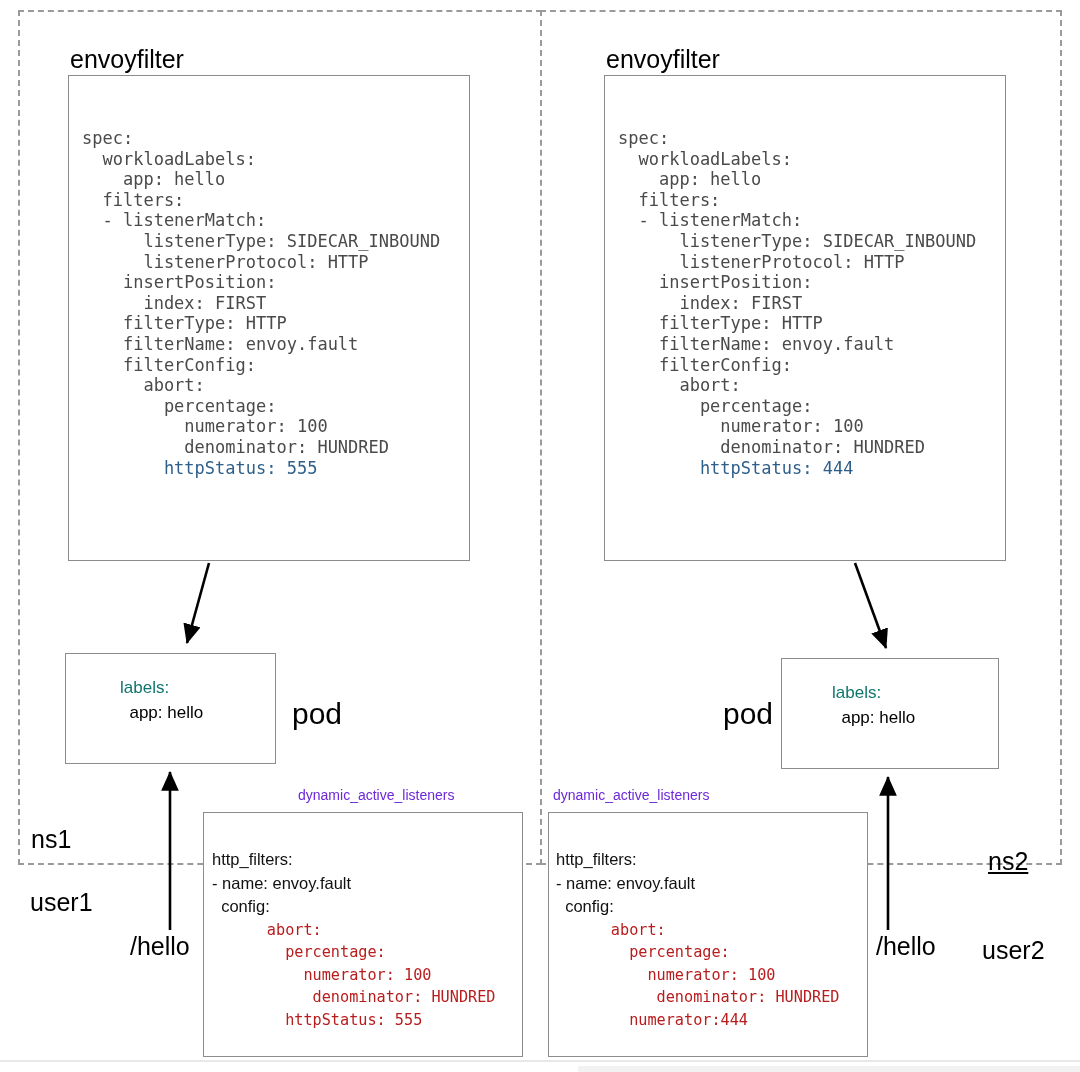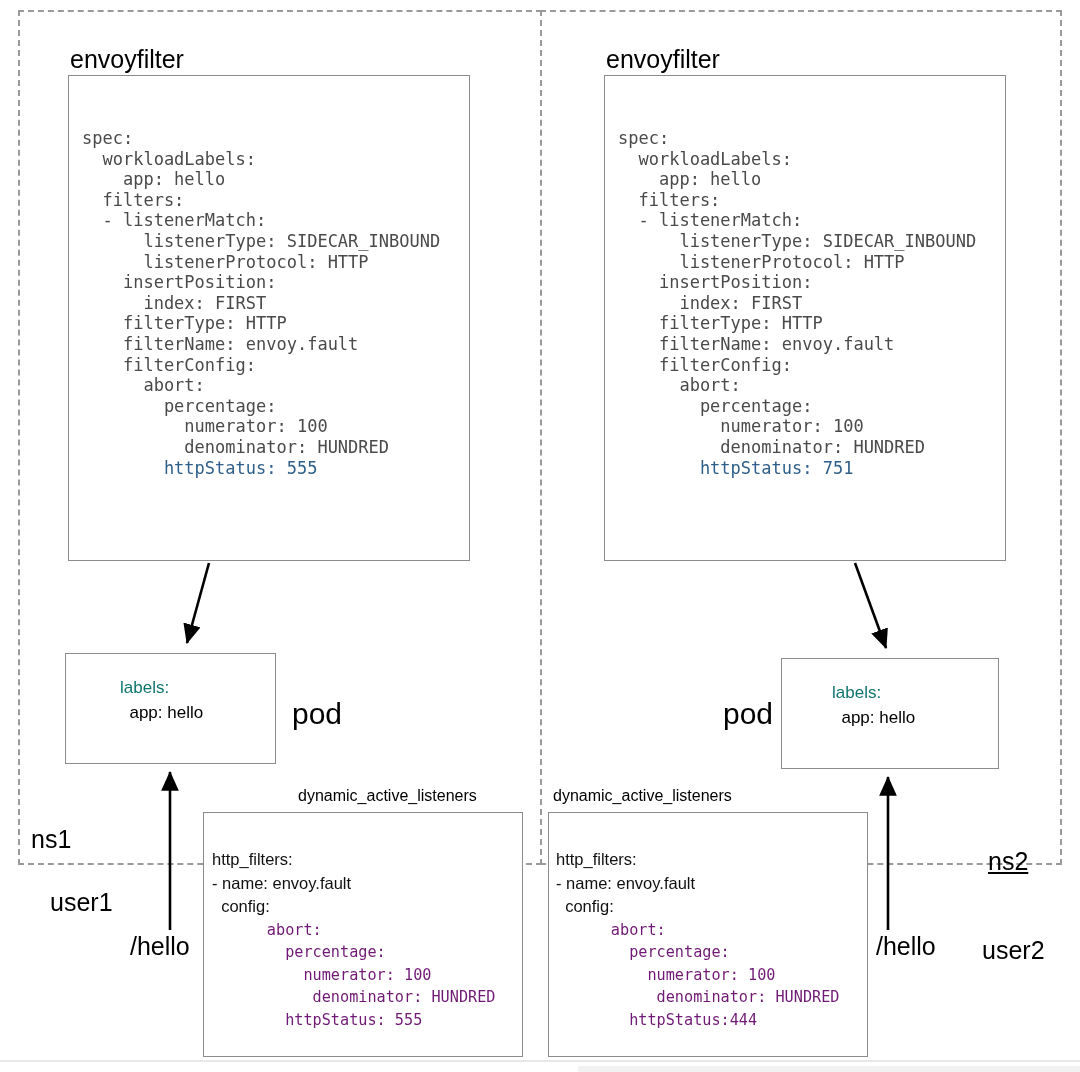--- a/index.html
+++ b/index.html
@@ -40,21 +40,21 @@
   }
 
   
   .caption {
     position: absolute;
     font-family: "Liberation Sans", sans-serif;
     color: #000000;
     white-space: nowrap;
   }
   .caption.big    { font-size: 25px; }
-  .caption.blue   { color: #000000; font-size: 16px; font-weight: 400; }
+  .caption.blue   { color: #6d28d9; font-size: 14px; font-weight: 400; }
   .caption.medium { font-size: 30px; }
 
   
   .yaml {
     position: absolute;
     font-family: "DejaVu Sans Mono", "Liberation Mono", monospace;
     font-size: 17px;
     line-height: 20.6px;
     color: #4a4a4a;
     white-space: pre;
@@ -67,21 +67,21 @@
     line-height: 22.5px;
   }
   .listener-yaml .sans {
     font-family: "Liberation Sans", sans-serif;
     font-size: 16.5px;
     color: #111111;
   }
   .listener-yaml .mono {
     font-family: "DejaVu Sans Mono", "Liberation Mono", monospace;
     font-size: 15.2px;
-    color: #701a75;
+    color: #b91c1c;
   }
 
   .pod-text {
     position: absolute;
     text-align: left;
     font-family: "Liberation Sans", sans-serif;
     font-size: 17px;
     line-height: 25px;
     white-space: pre;
   }
@@ -138,21 +138,21 @@
   <div class="listener-yaml" style="left:212px; top:848px;"><span class="sans"><span>http_filters:</span>
 <span>- name: envoy.fault</span>
 <span>  config:</span></span>
 <span class="mono"><span>      abort:</span>
 <span>        percentage:</span>
 <span>          numerator: 100</span>
 <span>           denominator: HUNDRED</span>
 <span class="hl">        httpStatus: 555</span></span></div>
 
   <div class="caption big" style="left:31px; top:825px;">ns1</div>
-  <div class="caption big" style="left:30px; top:888px;margin-left:20px;">user1</div>
+  <div class="caption big" style="left:30px; top:888px;">user1</div>
   <div class="caption big" style="left:130px; top:932px;">/hello</div>
 
   <div class="caption big" style="left:606px; top:45px;">envoyfilter</div>
 
   <div class="box" style="left:604px; top:75px; width:402px; height:486px;"></div>
   <div class="yaml" style="left:618px; top:128px;"><span><span>spec:</span>
 <span>  workloadLabels:</span>
 <span>    app: hello</span>
 <span>  filters:</span>
 <span>  - listenerMatch:</span>
@@ -160,36 +160,36 @@
 <span>      listenerProtocol: HTTP</span>
 <span>    insertPosition:</span>
 <span>      index: FIRST</span>
 <span>    filterType: HTTP</span>
 <span>    filterName: envoy.fault</span>
 <span>    filterConfig:</span>
 <span>      abort:</span>
 <span>        percentage:</span>
 <span>          numerator: 100</span>
 <span>          denominator: HUNDRED</span>
-<span class="hl">        httpStatus: 751</span></span></div>
+<span class="hl">        httpStatus: 444</span></span></div>
 
   <div class="box" style="left:781px; top:658px; width:218px; height:111px;"></div>
   <div class="pod-text" style="left:832px; top:680px;"><span class="lbl">labels:</span><br><span class="val">  app: hello</span></div>
   <div class="caption medium" style="left:723px; top:697px;">pod</div>
 
   <div class="caption blue" style="left:553px; top:787px;">dynamic_active_listeners</div>
   <div class="box" style="left:548px; top:812px; width:320px; height:245px;"></div>
   <div class="listener-yaml" style="left:556px; top:848px;"><span class="sans"><span>http_filters:</span>
 <span>- name: envoy.fault</span>
 <span>  config:</span></span>
 <span class="mono"><span>      abort:</span>
 <span>        percentage:</span>
 <span>          numerator: 100</span>
 <span>           denominator: HUNDRED</span>
-<span class="hl">        httpStatus:444</span></span></div>
+<span class="hl">        numerator:444</span></span></div>
 
   <div class="caption big" style="left:988px; top:847px;text-decoration:underline;">ns2</div>
   <div class="caption big" style="left:982px; top:936px;">user2</div>
   <div class="caption big" style="left:876px; top:932px;">/hello</div>
 
   <svg class="overlay" viewBox="0 0 1080 1072">
     <defs>
       <marker id="ah" markerWidth="9" markerHeight="9" refX="7.2" refY="3.4" orient="auto" markerUnits="strokeWidth">
         <path d="M0,0 L7.6,3.4 L0,6.8 z" fill="#000000"></path>
       </marker>

